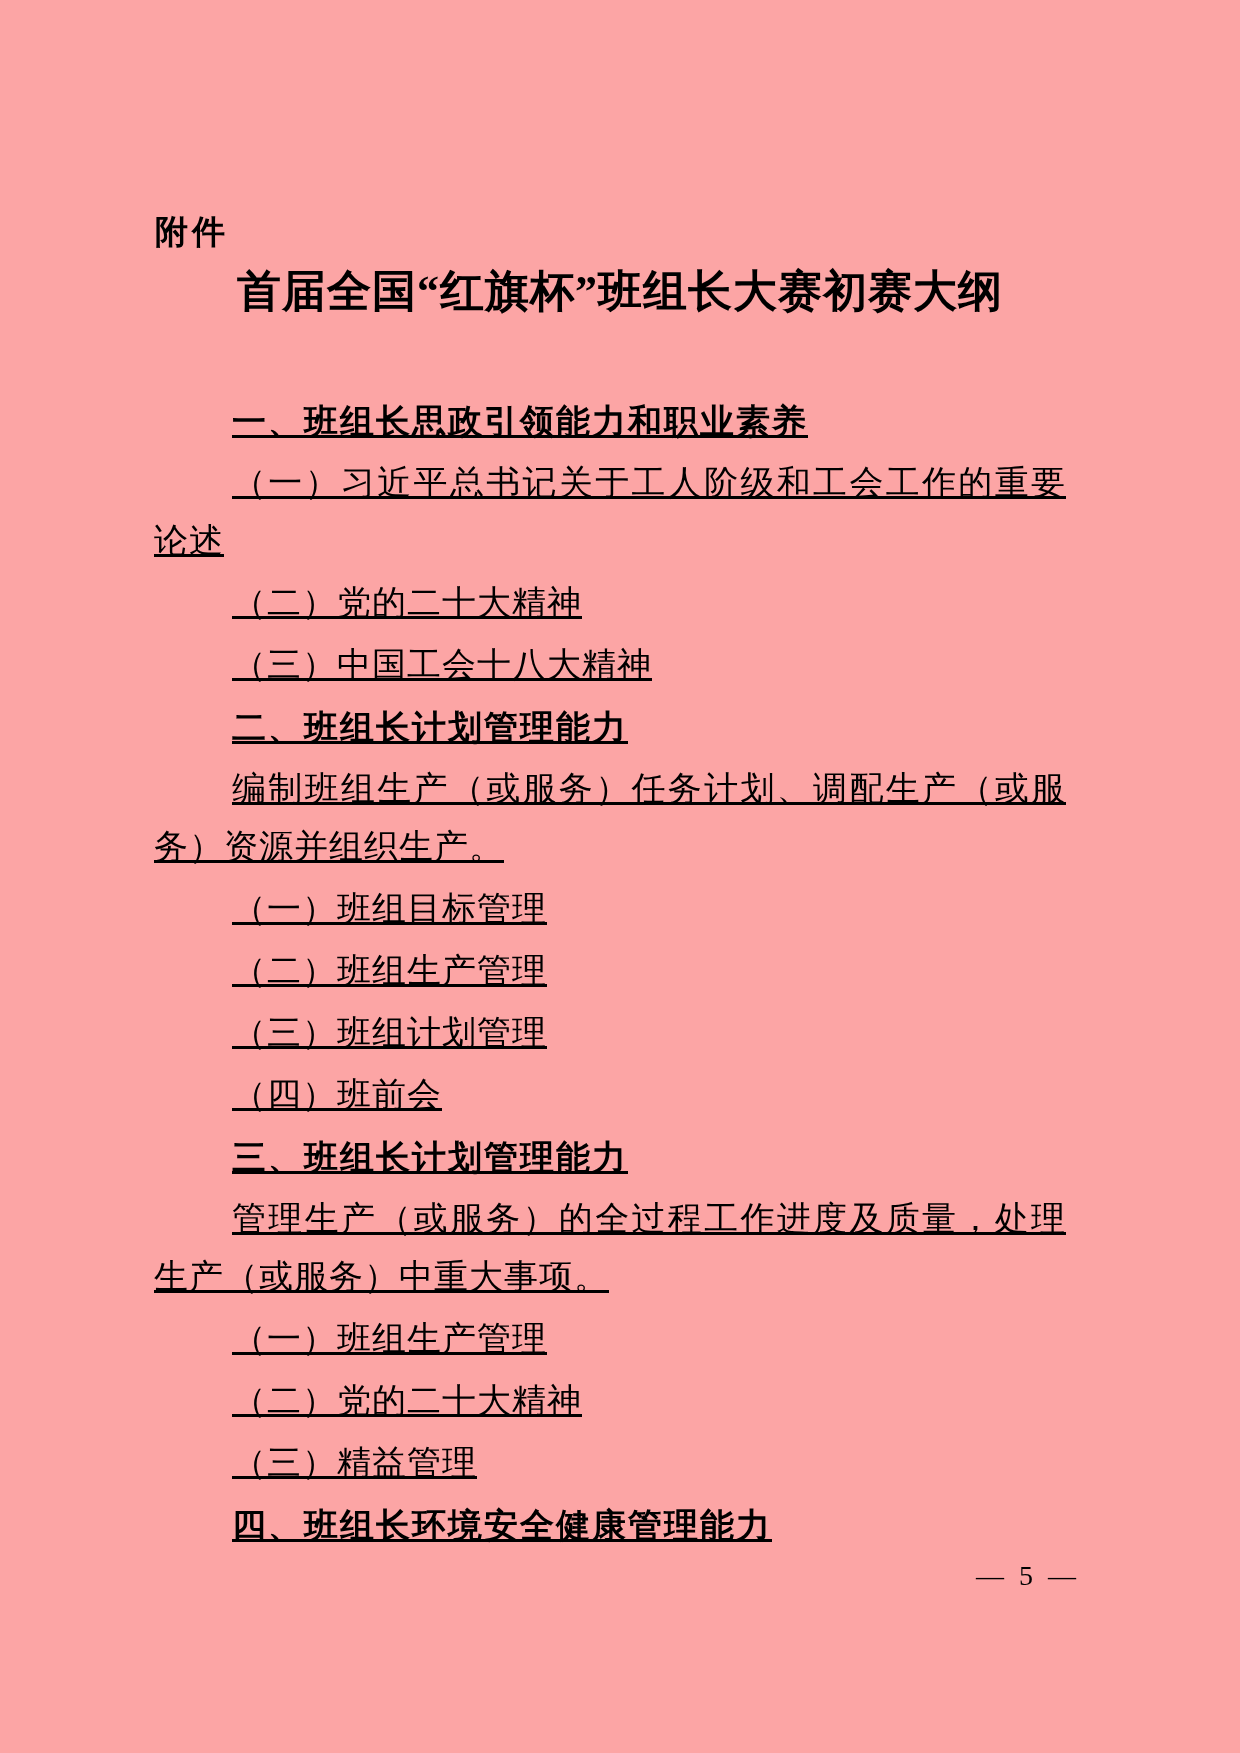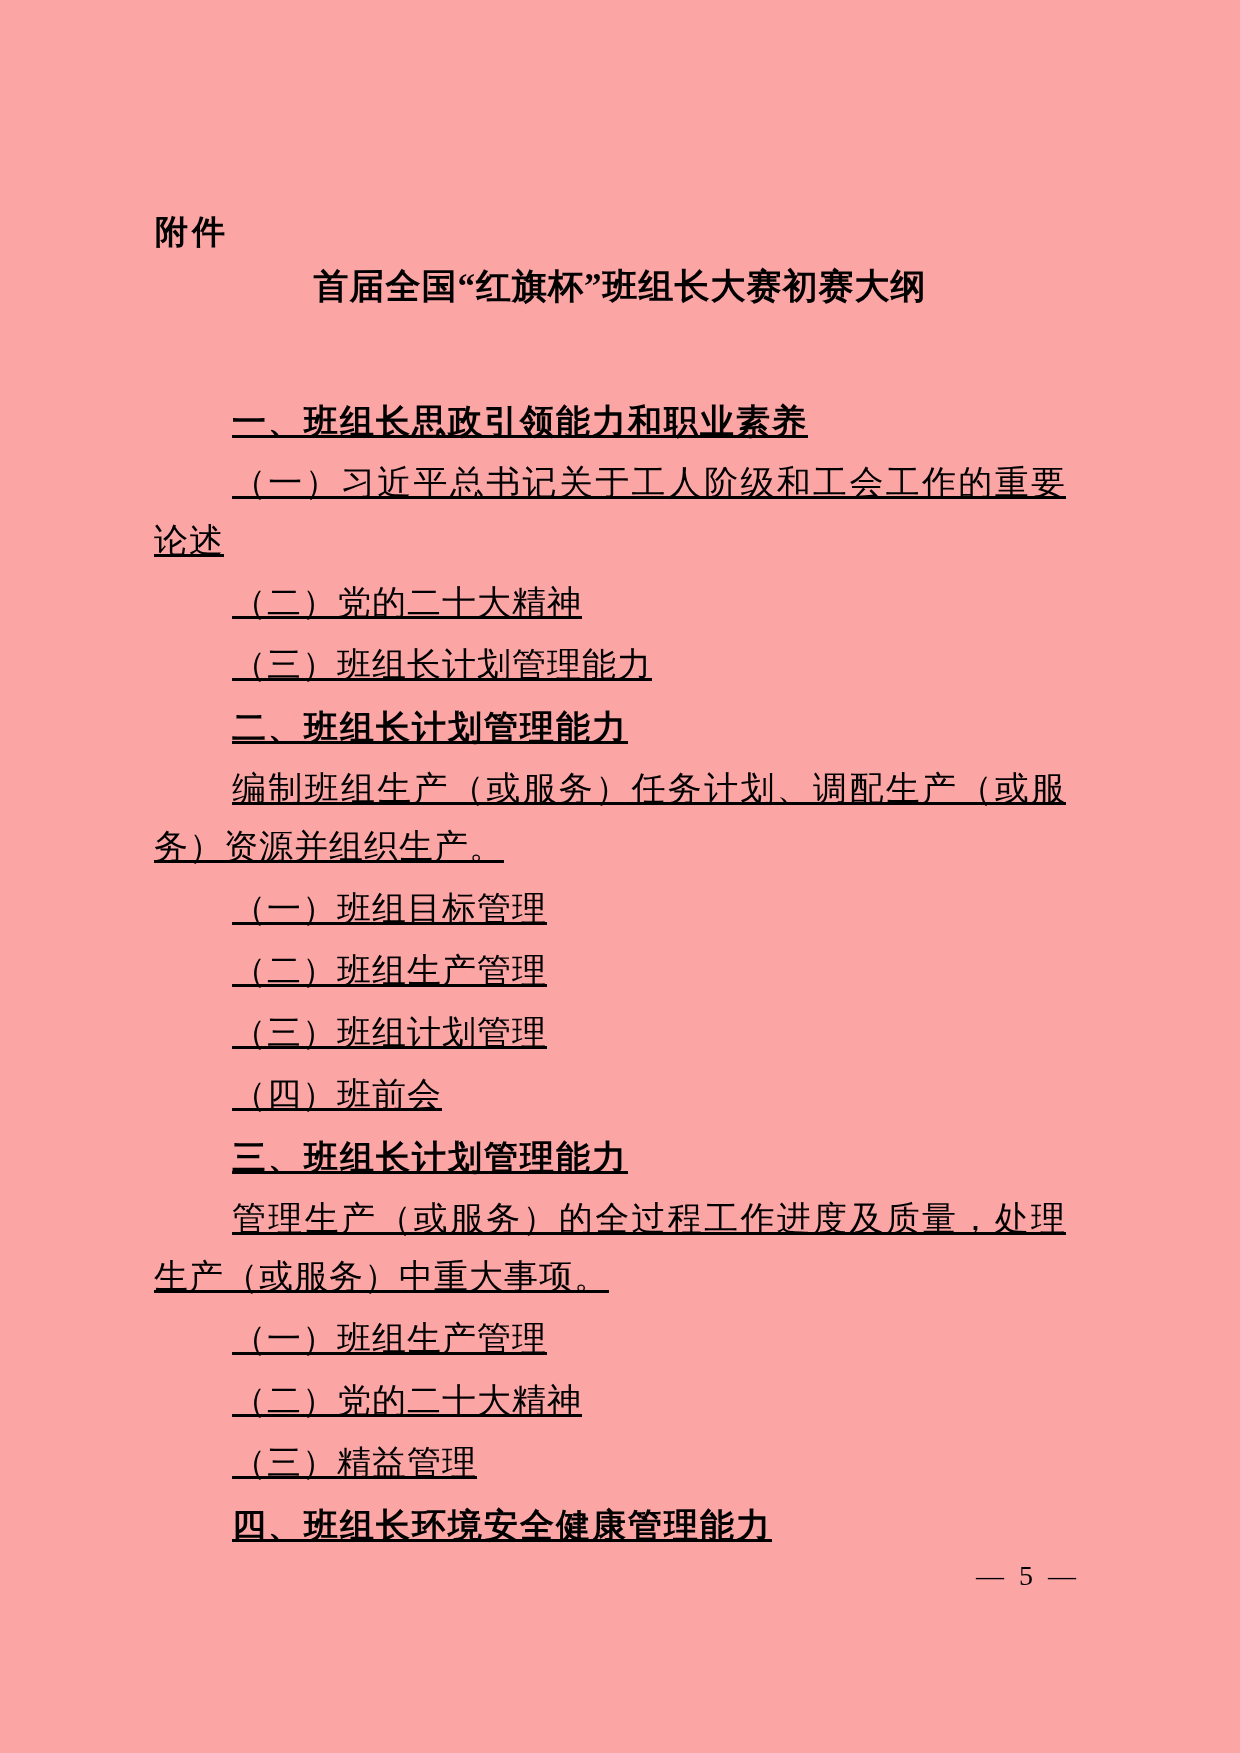--- a/index.html
+++ b/index.html
@@ -28,21 +28,21 @@
   }
   .doc-title {
     position: absolute;
     left: 0;
     top: 266px;
     width: 1240px;
     margin: 0;
     text-align: center;
     font-family: "Liberation Serif", serif;
     font-weight: 700;
-    font-size: 35px;
+    font-size: 44px;
     letter-spacing: 1px;
     line-height: 1.2;
   }
   .doc-body {
     position: absolute;
     left: 150px;
     top: 388px;
     width: 920px;
     font-family: "Liberation Serif", serif;
     font-size: 34px;
@@ -78,21 +78,21 @@
 
   <div class="attachment-label">附件</div>
 
   <h1 class="doc-title">首届全国“红旗杯”班组长大赛初赛大纲</h1>
 
   <div class="doc-body">
 
     <p class="section-heading">一、班组长思政引领能力和职业素养</p>
     <p>（一）习近平总书记关于工人阶级和工会工作的重要论述</p>
     <p>（二）党的二十大精神</p>
-    <p>（三）班组长计划管理能力</p>
+    <p>（三）中国工会十八大精神</p>
 
     <p class="section-heading">二、班组长计划管理能力</p>
     <p>编制班组生产（或服务）任务计划、调配生产（或服务）资源并组织生产。</p>
     <p>（一）班组目标管理</p>
     <p>（二）班组生产管理</p>
     <p>（三）班组计划管理</p>
     <p>（四）班前会</p>
 
     <p class="section-heading">三、班组长计划管理能力</p>
     <p>管理生产（或服务）的全过程工作进度及质量，处理生产（或服务）中重大事项。</p>

